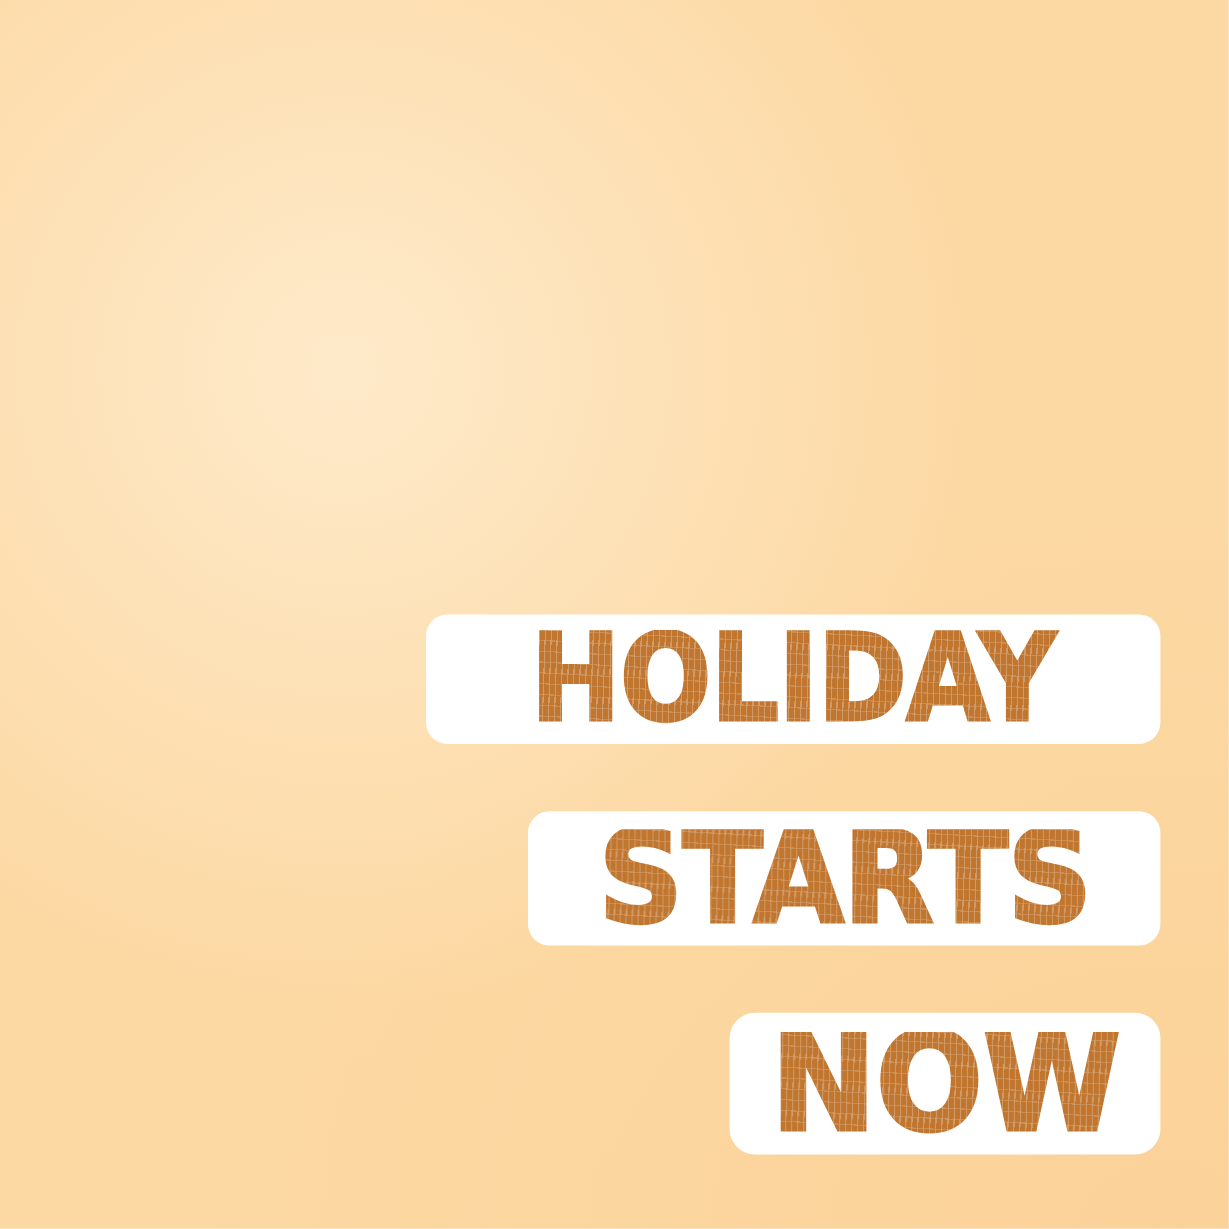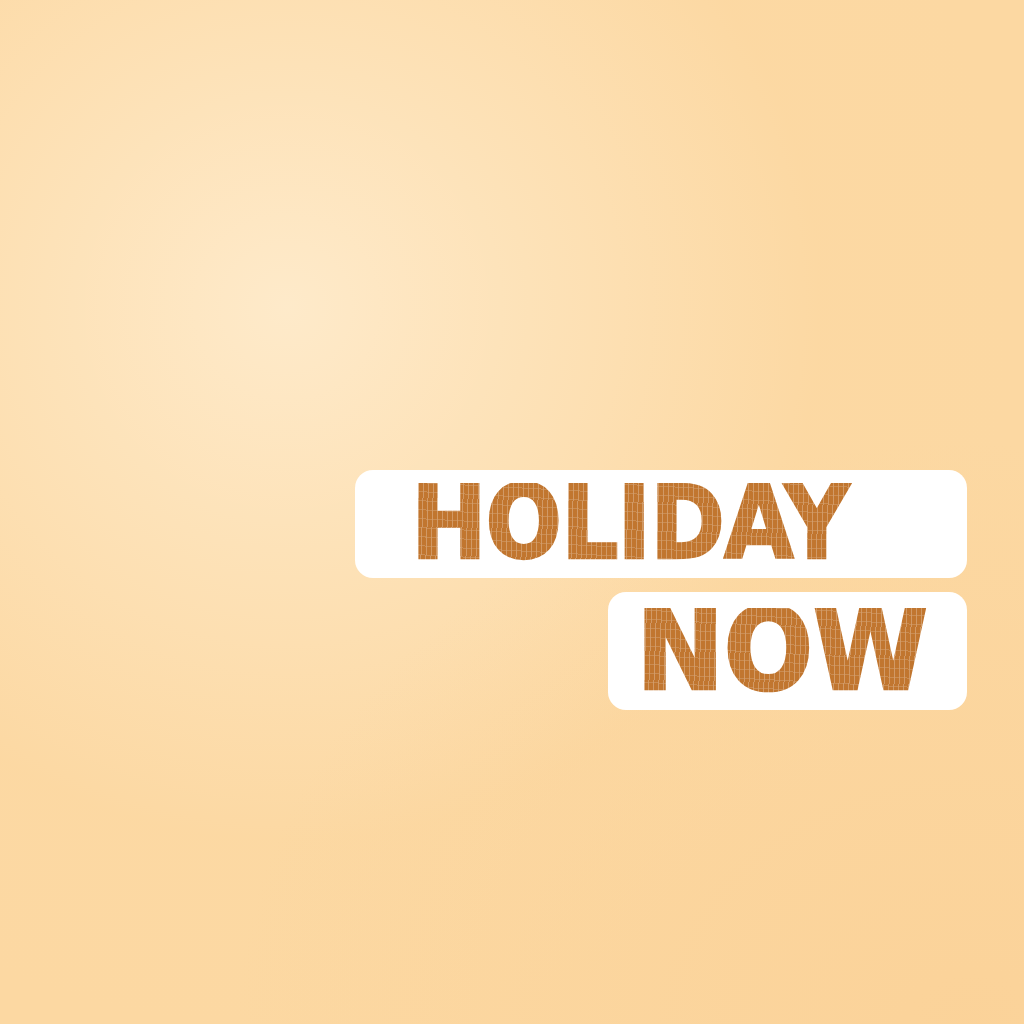--- a/index.html
+++ b/index.html
@@ -58,28 +58,30 @@
     gap: 14px;
   }
 
   .headline-plate {
     background: #ffffff;
     border-radius: 18px;
     height: 108px;
     box-sizing: border-box;
     display: flex;
     align-items: center;
+    justify-content: center;
     padding: 0 22px;
+    margin-top: 42px;
   }
 
   
   .plate-1 { width: 612px; }
   .plate-2 { width: 557px; }
   .plate-3 { width: 527px; height: 112px; }
-  .plate-4 { width: 359px; height: 118px; }
+  .plate-4 { width: 359px; height: 118px; border-radius: 21px; }
 
   .headline-text {
     display: block;
     color: #c1762f;
     font-family: "DejaVu Sans", "Liberation Sans", sans-serif;
     font-weight: bold;
     font-size: 104px;
     line-height: 0.78;
     letter-spacing: -1px;
     text-transform: uppercase;
@@ -138,20 +140,26 @@
   <div id="headline-stack">
 
     <div class="headline-plate plate-1">
       <span class="headline-inner">
         <span class="headline-text">HOLIDAY</span>
         <span class="texture-mask"></span>
       </span>
     </div>
 
 
+    <div class="headline-plate plate-3">
+      <span class="headline-inner">
+        <span class="headline-text">STARTS</span>
+        <span class="texture-mask"></span>
+      </span>
+    </div>
 
     <div class="headline-plate plate-4">
       <span class="headline-inner">
         <span class="headline-text">NOW</span>
         <span class="texture-mask"></span>
       </span>
     </div>
 
   </div>
 </div>

